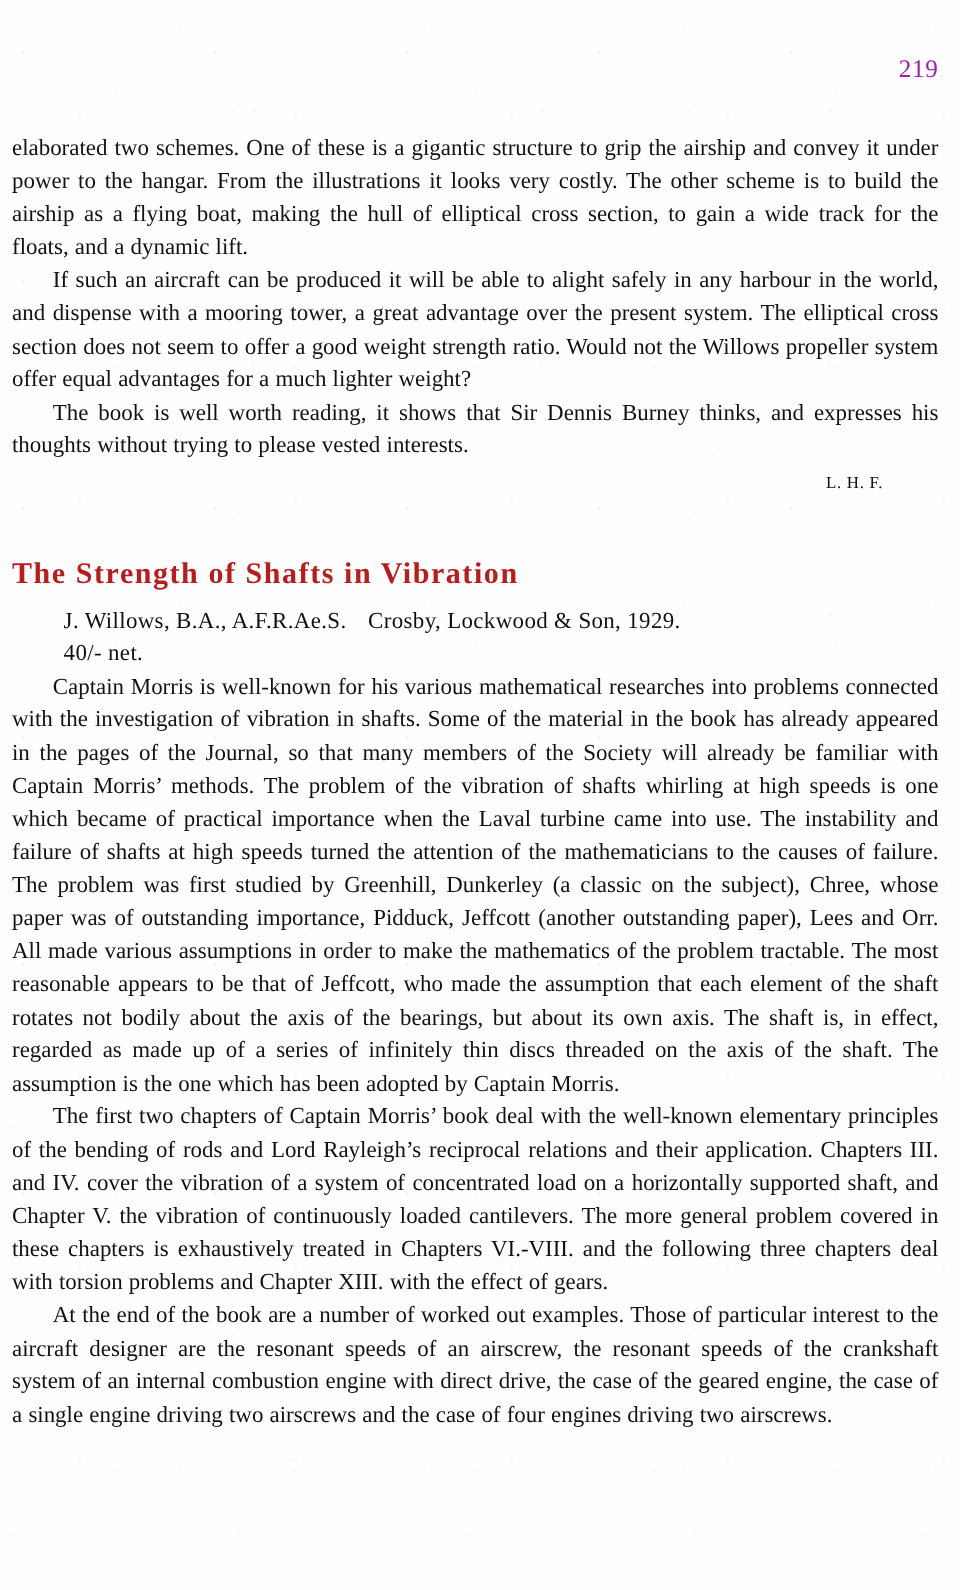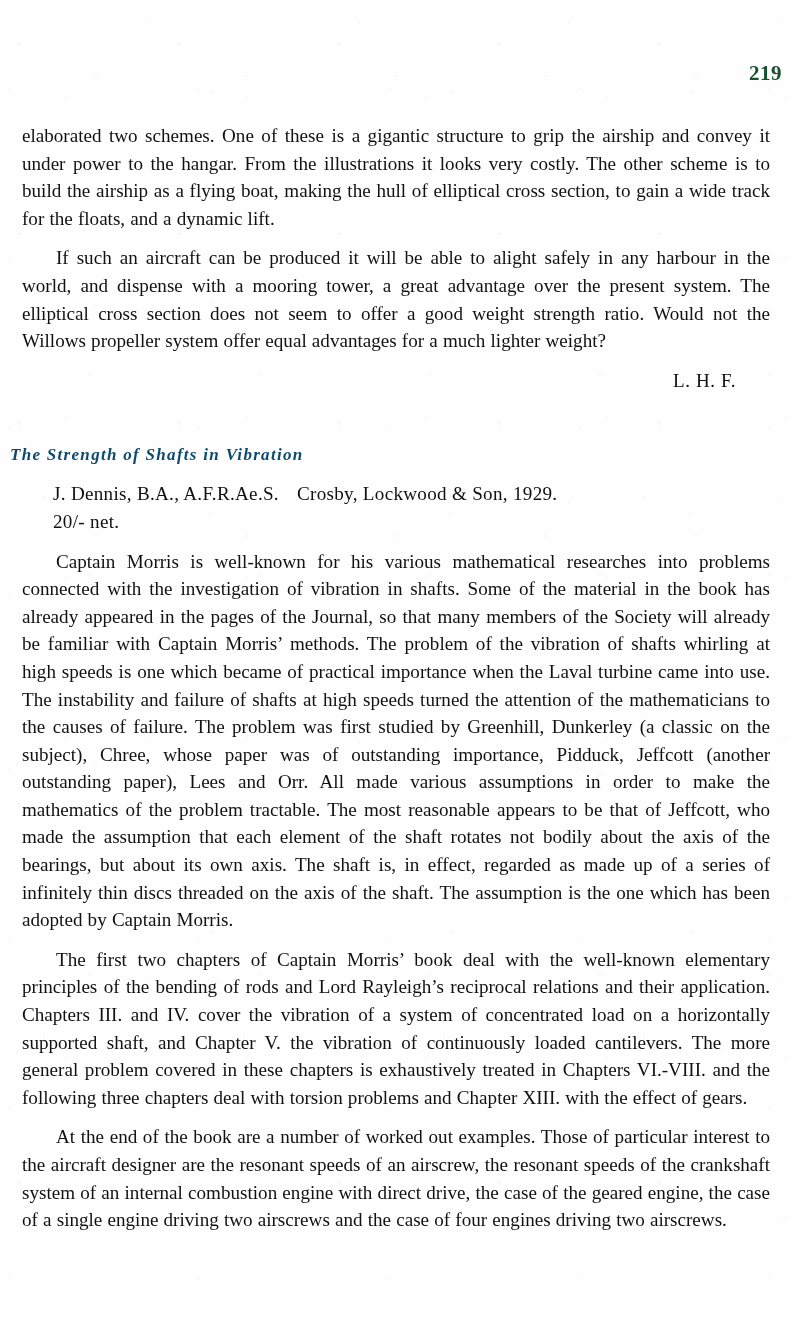--- a/index.html
+++ b/index.html
@@ -48,62 +48,60 @@
     text-align: center;
     font-style: italic;
     font-variant: small-caps;
     font-size: 21px;
     letter-spacing: 1.1px;
     color: #141414;
   }
   .runhead-folio {
     position: absolute;
     right: 0;
-    top: 17px;
+    top: 1px;
     font-size: 21px;
     letter-spacing: .5px;
-    color: #14532d;
-    font-weight: bold;
+    color: #a21caf;
   }
 
   .body {
     position: absolute;
     top: 110px;
     left: 10px;
     width: 772px;
   }
 
   p.para {
-    margin: 12px;
+    margin: 0;
     text-align: justify;
     text-justify: inter-word;
     font-size: 19.1px;
     line-height: 27.6px;
     text-indent: 34px;
     color: #111111;
     word-spacing: .4px;
   }
   p.para.noindent { text-indent: 0; }
 
   .signature {
     margin: 4px 0 0 0;
     text-align: right;
-    font-size: 19px;
+    font-size: 14px;
     line-height: 27.6px;
     padding-right: 46px;
     letter-spacing: .6px;
   }
 
   .review-title {
     margin: 46px 0 0 0;
-    font-style: italic;
-    font-size: 17px;
+    font-size: 25px;
     line-height: 30px;
     letter-spacing: 1.3px;
-    color: #0c4a6e;
+    color: #b91c1c;
   }
 
   .byline {
     margin: 2px 0 0 0;
     padding-left: 43px;
     font-size: 19.1px;
     line-height: 27.6px;
     letter-spacing: .3px;
   }
   .byline .pub-gap { display: inline-block; width: 18px; }
@@ -119,27 +117,28 @@
 
   <div class="runhead">
     <div class="runhead-folio">219</div>
   </div>
 
   <div class="body">
 
     <div>
       <p class="para noindent">elaborated two schemes.  One of these is a gigantic structure to grip the airship and convey it under power to the hangar.  From the illustrations it looks very costly.  The other scheme is to build the airship as a flying boat, making the hull of elliptical cross section, to gain a wide track for the floats, and a dynamic lift.</p>
       <p class="para">If such an aircraft can be produced it will be able to alight safely in any harbour in the world, and dispense with a mooring tower, a great advantage over the present system.  The elliptical cross section does not seem to offer a good weight strength ratio.  Would not the Willows propeller system offer equal advantages for a much lighter weight?</p>
+      <p class="para">The book is well worth reading, it shows that Sir Dennis Burney thinks, and expresses his thoughts without trying to please vested interests.</p>
       <p class="signature">L. H. F.</p>
     </div>
 
     <div>
       <h2 class="review-title">The Strength of Shafts in Vibration</h2>
       <div class="gap-after-title"></div>
-      <p class="byline"><span>J. Dennis, B.A., A.F.R.Ae.S.</span><span class="pub-gap"></span><span>Crosby, Lockwood &amp; Son, 1929.</span><br><span>20/- net.</span></p>
+      <p class="byline"><span>J. Willows, B.A., A.F.R.Ae.S.</span><span class="pub-gap"></span><span>Crosby, Lockwood &amp; Son, 1929.</span><br><span>40/- net.</span></p>
       <p class="para">Captain Morris is well-known for his various mathematical researches into problems connected with the investigation of vibration in shafts.  Some of the material in the book has already appeared in the pages of the Journal, so that many members of the Society will already be familiar with Captain Morris’ methods.  The problem of the vibration of shafts whirling at high speeds is one which became of practical importance when the Laval turbine came into use.  The instability and failure of shafts at high speeds turned the attention of the mathematicians to the causes of failure.  The problem was first studied by Greenhill, Dunkerley (a classic on the subject), Chree, whose paper was of outstanding importance, Pidduck, Jeffcott (another outstanding paper), Lees and Orr.  All made various assumptions in order to make the mathematics of the problem tractable.  The most reasonable appears to be that of Jeffcott, who made the assumption that each element of the shaft rotates not bodily about the axis of the bearings, but about its own axis.  The shaft is, in effect, regarded as made up of a series of infinitely thin discs threaded on the axis of the shaft.  The assumption is the one which has been adopted by Captain Morris.</p>
       <p class="para">The first two chapters of Captain Morris’ book deal with the well-known elementary principles of the bending of rods and Lord Rayleigh’s reciprocal relations and their application.  Chapters III. and IV. cover the vibration of a system of concentrated load on a horizontally supported shaft, and Chapter V. the vibration of continuously loaded cantilevers.  The more general problem covered in these chapters is exhaustively treated in Chapters VI.-VIII. and the following three chapters deal with torsion problems and Chapter XIII. with the effect of gears.</p>
       <p class="para">At the end of the book are a number of worked out examples.  Those of particular interest to the aircraft designer are the resonant speeds of an airscrew, the resonant speeds of the crankshaft system of an internal combustion engine with direct drive, the case of the geared engine, the case of a single engine driving two airscrews and the case of four engines driving two airscrews.</p>
 
     </div>
 
   </div>
 </div>
 
 </body></html>

